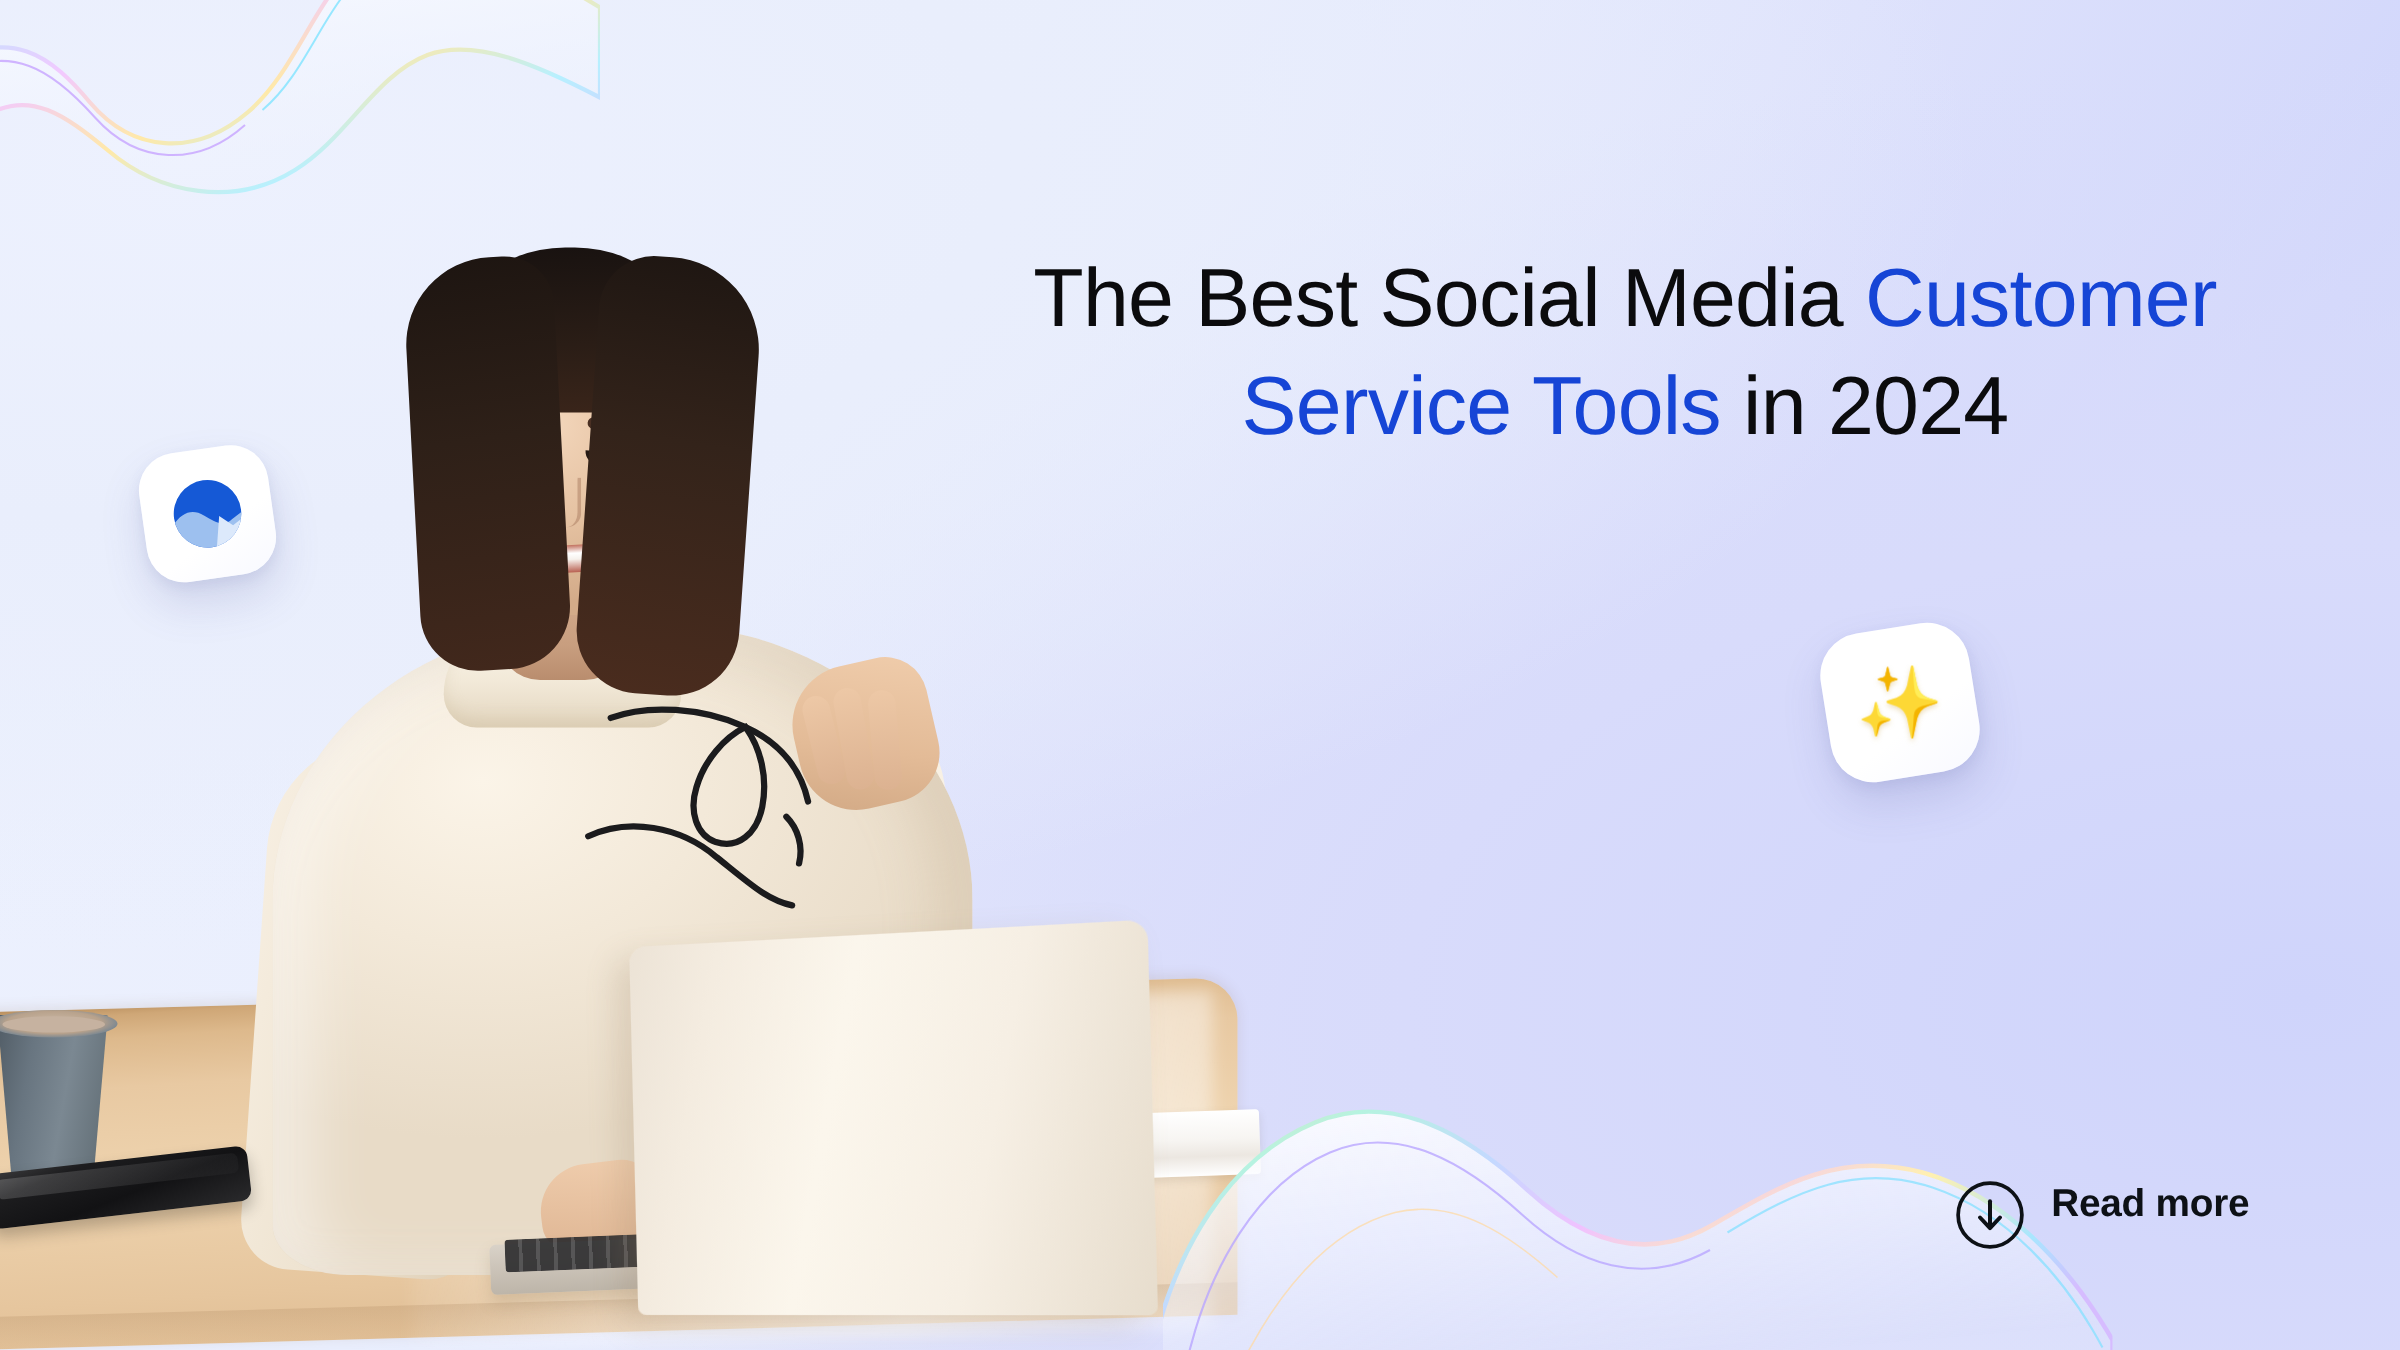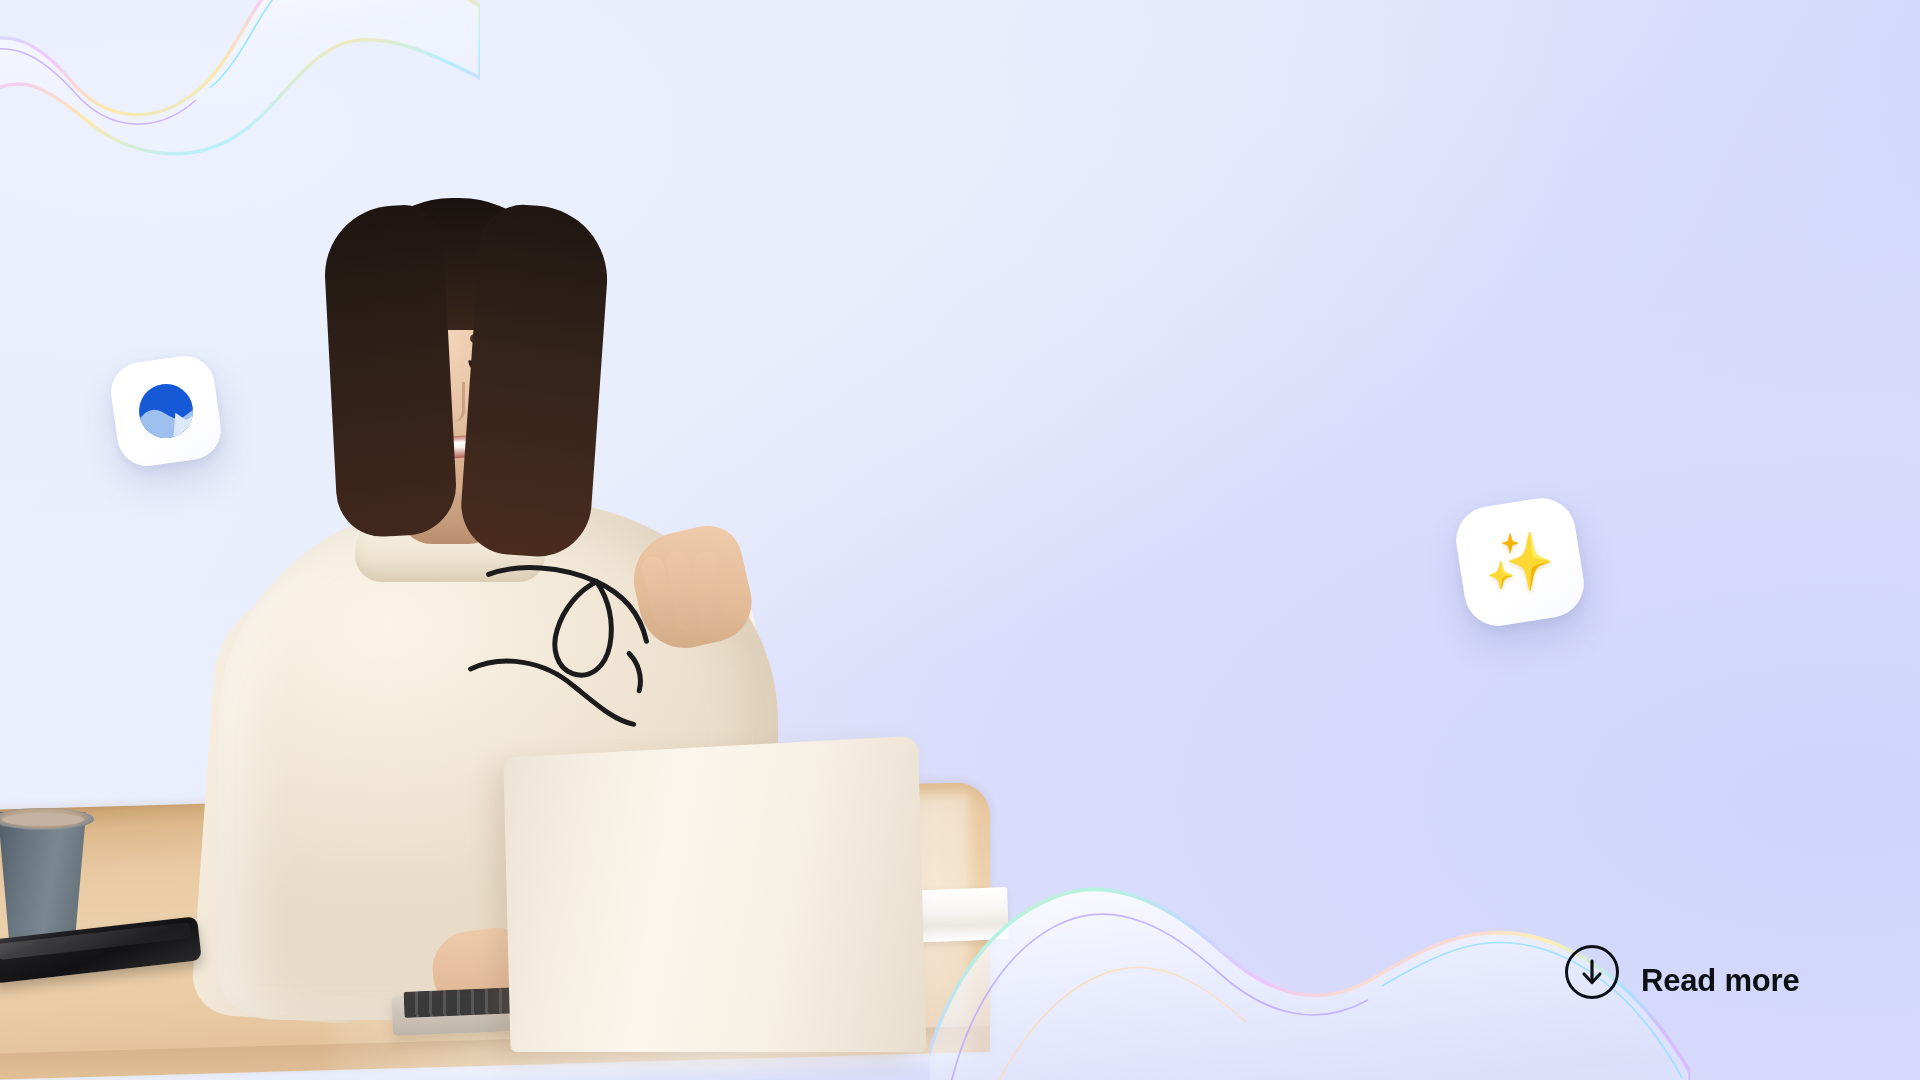--- a/index.html
+++ b/index.html
@@ -303,21 +303,21 @@
     font-weight:400;
     color:#0b0b0d;
     font-family:"Liberation Sans", sans-serif;
   }
   .headline .accent{ color:#1645d6; }
 
   
   .read-more{
     position:absolute;
     left:1565px; top:945px;
-    display:flex; align-items:flex-end; gap:22px;
+    display:flex; align-items:flex-start; gap:22px;
     cursor:pointer;
   }
   .read-more-icon{
     width:54px; height:54px; flex:0 0 54px;
     border:3px solid #0d1116; border-radius:50%;
     display:flex; align-items:center; justify-content:center;
   }
   .read-more-label{
     font-size:31px; font-weight:700;
     letter-spacing:-.2px;
@@ -439,20 +439,25 @@
         <path d="M-2 42 C8 28, 18 24, 28 32 C36 38, 42 44, 50 38 L64 30 L64 62 L-2 62 Z" fill="#9dc0ef"></path>
         <path d="M40 34 L50 43 L62 36 L62 62 L34 62 Z" fill="#dce9fb"></path>
       </g>
     </svg>
   </div>
 
   <div class="badge badge-sparkle">
     <span class="sparkle-glyph">✨</span>
   </div>
 
+  <h1 class="headline">
+    <span>The Best Social Media</span>
+    <span class="accent">Customer Service Tools</span><span> in</span>
+    <span>2024</span>
+  </h1>
 
   <div class="read-more">
     <span class="read-more-icon">
       <svg width="26" height="28" viewBox="0 0 26 28" aria-hidden="true">
         <g stroke="#0d1116" stroke-width="3.2" stroke-linecap="round" stroke-linejoin="round" fill="none">
           <line x1="13" y1="3" x2="13" y2="24"></line>
           <polyline points="5,16 13,24.5 21,16"></polyline>
         </g>
       </svg>
     </span>

